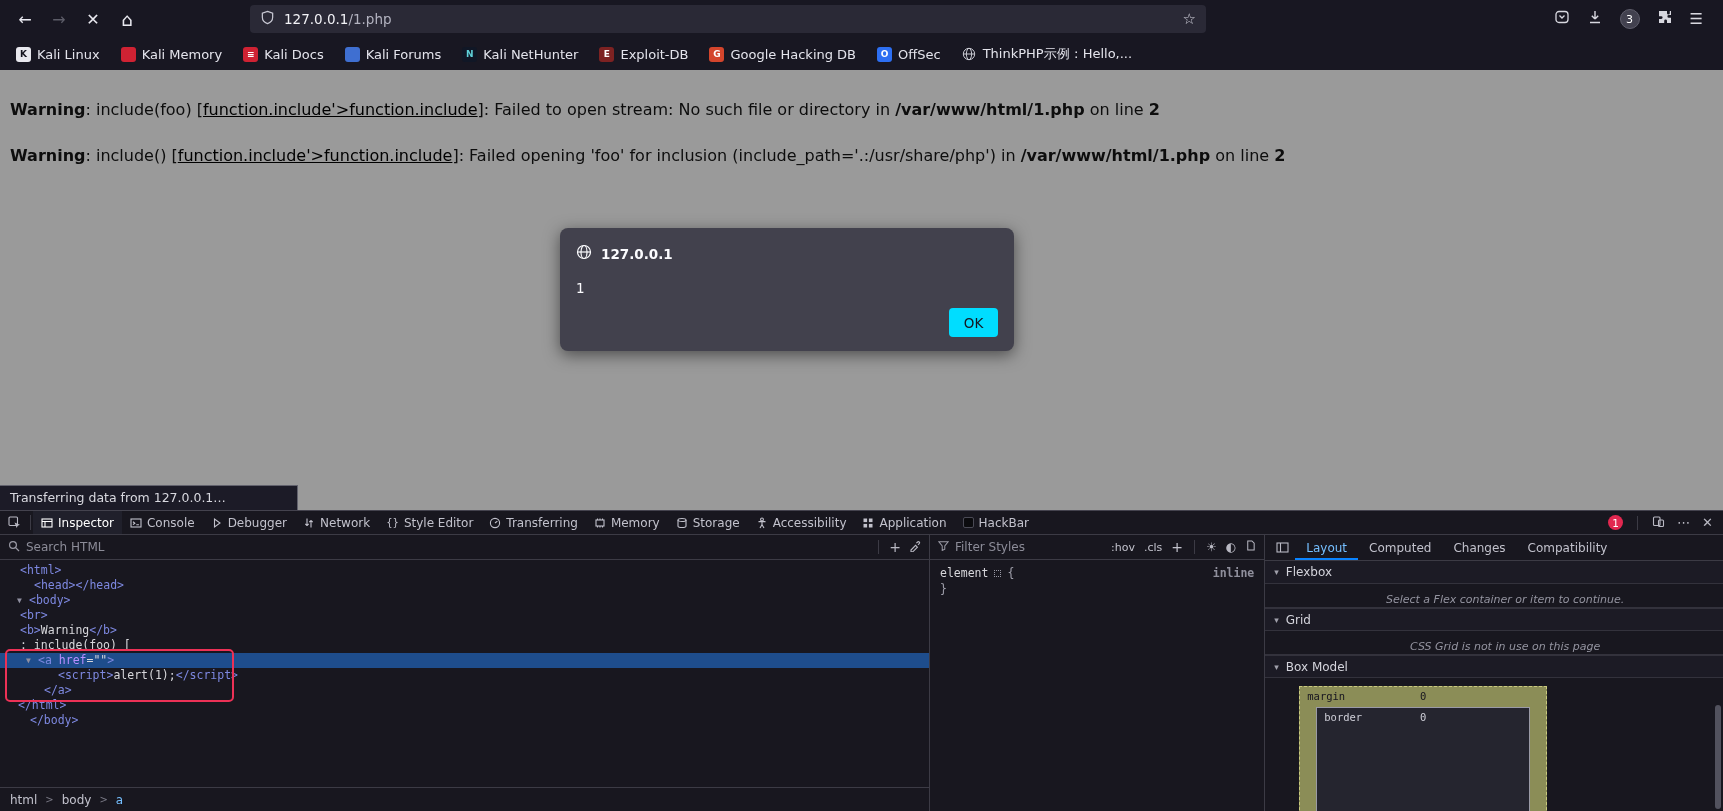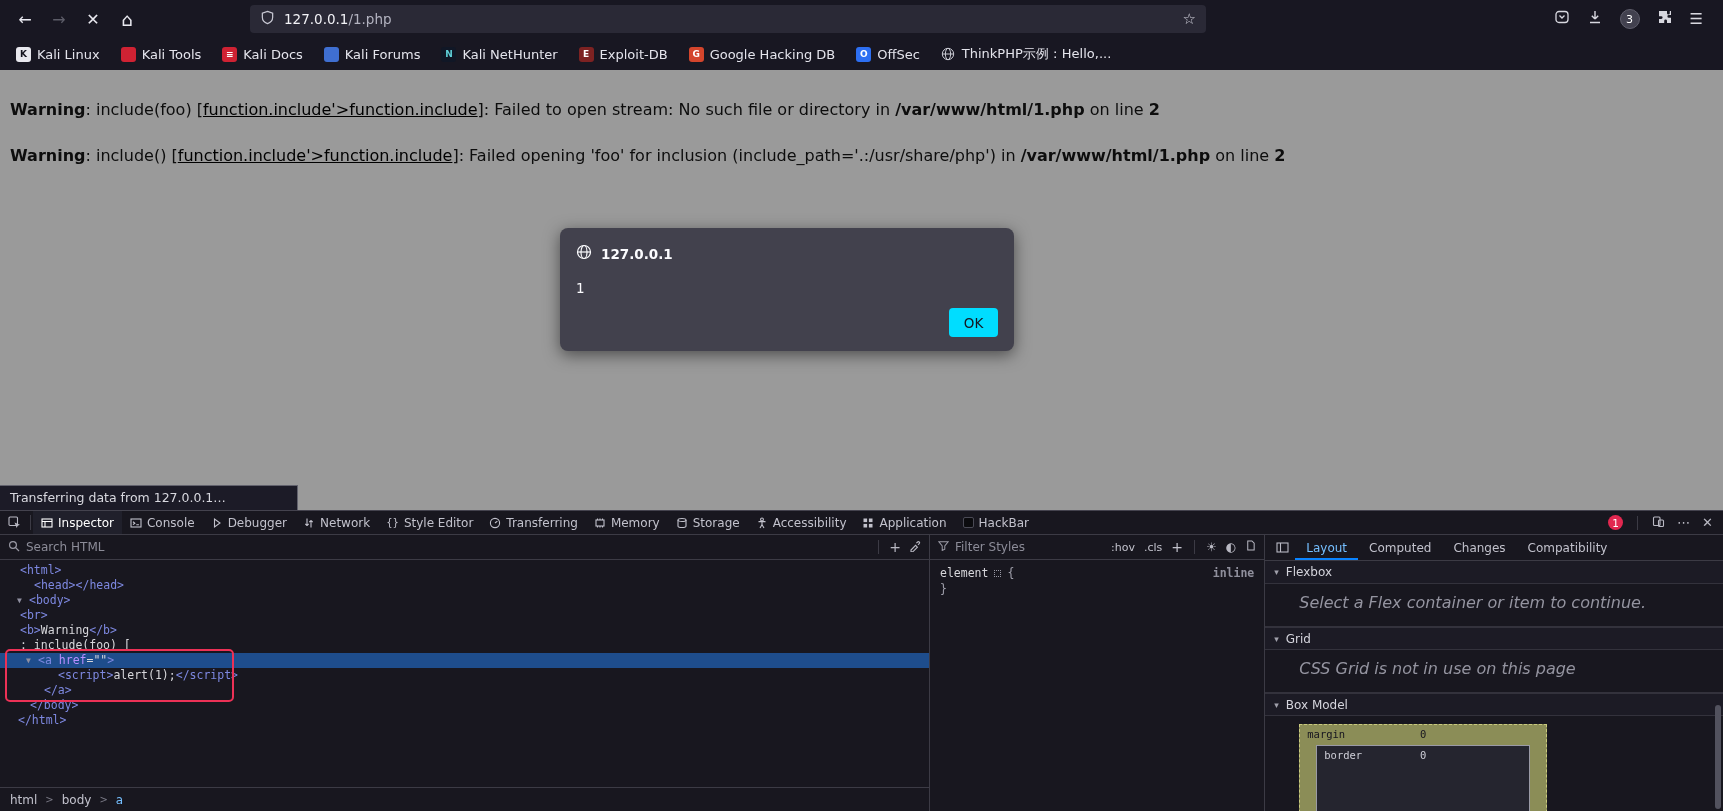--- a/index.html
+++ b/index.html
@@ -122,22 +122,22 @@
   .layout-panel { flex:1; display:flex; flex-direction:column; min-height:0; }
   .lt-tabs { flex:0 0 25px; display:flex; align-items:center; border-bottom:1px solid #3c3b45; padding-left:4px; }
   .lt-pane-ic { width:26px; display:flex; justify-content:center; color:#b9b9c3; }
   .lt-tab { padding:0 11px; height:25px; display:flex; align-items:center; color:#c2c2cc; }
   .lt-tab.active { color:#75bfff; box-shadow:inset 0 -2px 0 #0a84ff; }
   .sections { flex:1; position:relative; overflow:hidden; }
   .sec-head { height:23px; display:flex; align-items:center; gap:7px; padding:0 9px; background:#1c1b25;
               border-bottom:1px solid #33323c; color:#d4d4dc; }
   .sec-head + .sec-head, .sec-msg + .sec-head, .boxmodel + .sec-head { border-top:1px solid #33323c; }
   .twisty-s { font-size:9px; color:#a0a0ab; }
-  .sec-msg { padding:9px 12px 14px 34px; font-style:italic; color:#9494a0; font-size:16px;
-             border-bottom:1px solid #33323c; }
+  .sec-msg { padding:9px 12px 1px 34px; font-style:italic; color:#9494a0; font-size:11px;
+             border-bottom:1px solid #33323c;text-align:center; }
   .boxmodel { position:relative; height:121px; margin-left:34px; margin-top:8px; }
   .margin-box { position:absolute; left:0; top:0; width:248px; height:220px; background:#8b8d57;
                 border:1px dashed #caca7e; }
   .bm-label { position:absolute; left:7px; top:3px; font-family:"DejaVu Sans Mono",monospace; font-size:10.5px; }
   .bm-val { position:absolute; top:3px; left:0; right:0; text-align:center;
             font-family:"DejaVu Sans Mono",monospace; font-size:10.5px; }
   .margin-box > .bm-label, .margin-box > .bm-val { color:#15141f; }
   .border-box { position:absolute; left:16px; right:16px; top:20px; bottom:-60px; background:#25252f;
                 border:1px solid #9a9aa6; }
   .border-box > .bm-label, .border-box > .bm-val { color:#cfcfd8; }
@@ -194,21 +194,21 @@
     </div>
   </div>
 
   <div class="bookmarks-bar">
     <div class="bm">
         <span class="favicon fav-0">K</span>
         <span>Kali Linux</span>
       </div>
     <div class="bm">
         <span class="favicon fav-1"></span>
-        <span>Kali Tools</span>
+        <span>Kali Memory</span>
       </div>
     <div class="bm">
         <span class="favicon fav-2">≡</span>
         <span>Kali Docs</span>
       </div>
     <div class="bm">
         <span class="favicon fav-3"></span>
         <span>Kali Forums</span>
       </div>
     <div class="bm">
@@ -401,22 +401,22 @@
         <div class="tree">
           <div class="trow r-html"><span class="tg">&lt;html&gt;</span></div>
           <div class="trow r-head"><span class="tg">&lt;head&gt;&lt;/head&gt;</span></div>
           <div class="trow r-body"><span class="twisty">▼</span><span class="tg">&lt;body&gt;</span></div>
           <div class="trow r-inner"><span class="tg">&lt;br&gt;</span></div>
           <div class="trow r-inner"><span class="tg">&lt;b&gt;</span><span class="txt">Warning</span><span class="tg">&lt;/b&gt;</span></div>
           <div class="trow r-inner"><span class="txt">: include(foo) [</span></div>
           <div class="trow r-a sel"><span class="twisty">▼</span><span class="tg">&lt;a </span><span class="attr">href</span><span class="val">=""</span><span class="tg">&gt;</span></div>
           <div class="trow r-script"><span class="tg">&lt;script&gt;</span><span class="code">alert(1);</span><span class="tg">&lt;/script&gt;</span></div>
           <div class="trow r-aclose"><span class="tg">&lt;/a&gt;</span></div>
+          <div class="trow r-htmlclose"><span class="tg">&lt;/html&gt;</span></div>
           <div class="trow r-bodyclose"><span class="tg">&lt;/body&gt;</span></div>
-          <div class="trow r-htmlclose"><span class="tg">&lt;/html&gt;</span></div>
           <div class="annotation-box"></div>
         </div>
 
         <div class="crumbbar">
           <span>html</span>
           <span class="crumb-sep">&gt;</span>
           <span>body</span>
           <span class="crumb-sep">&gt;</span>
           <span class="crumb-active">a</span>
         </div>

